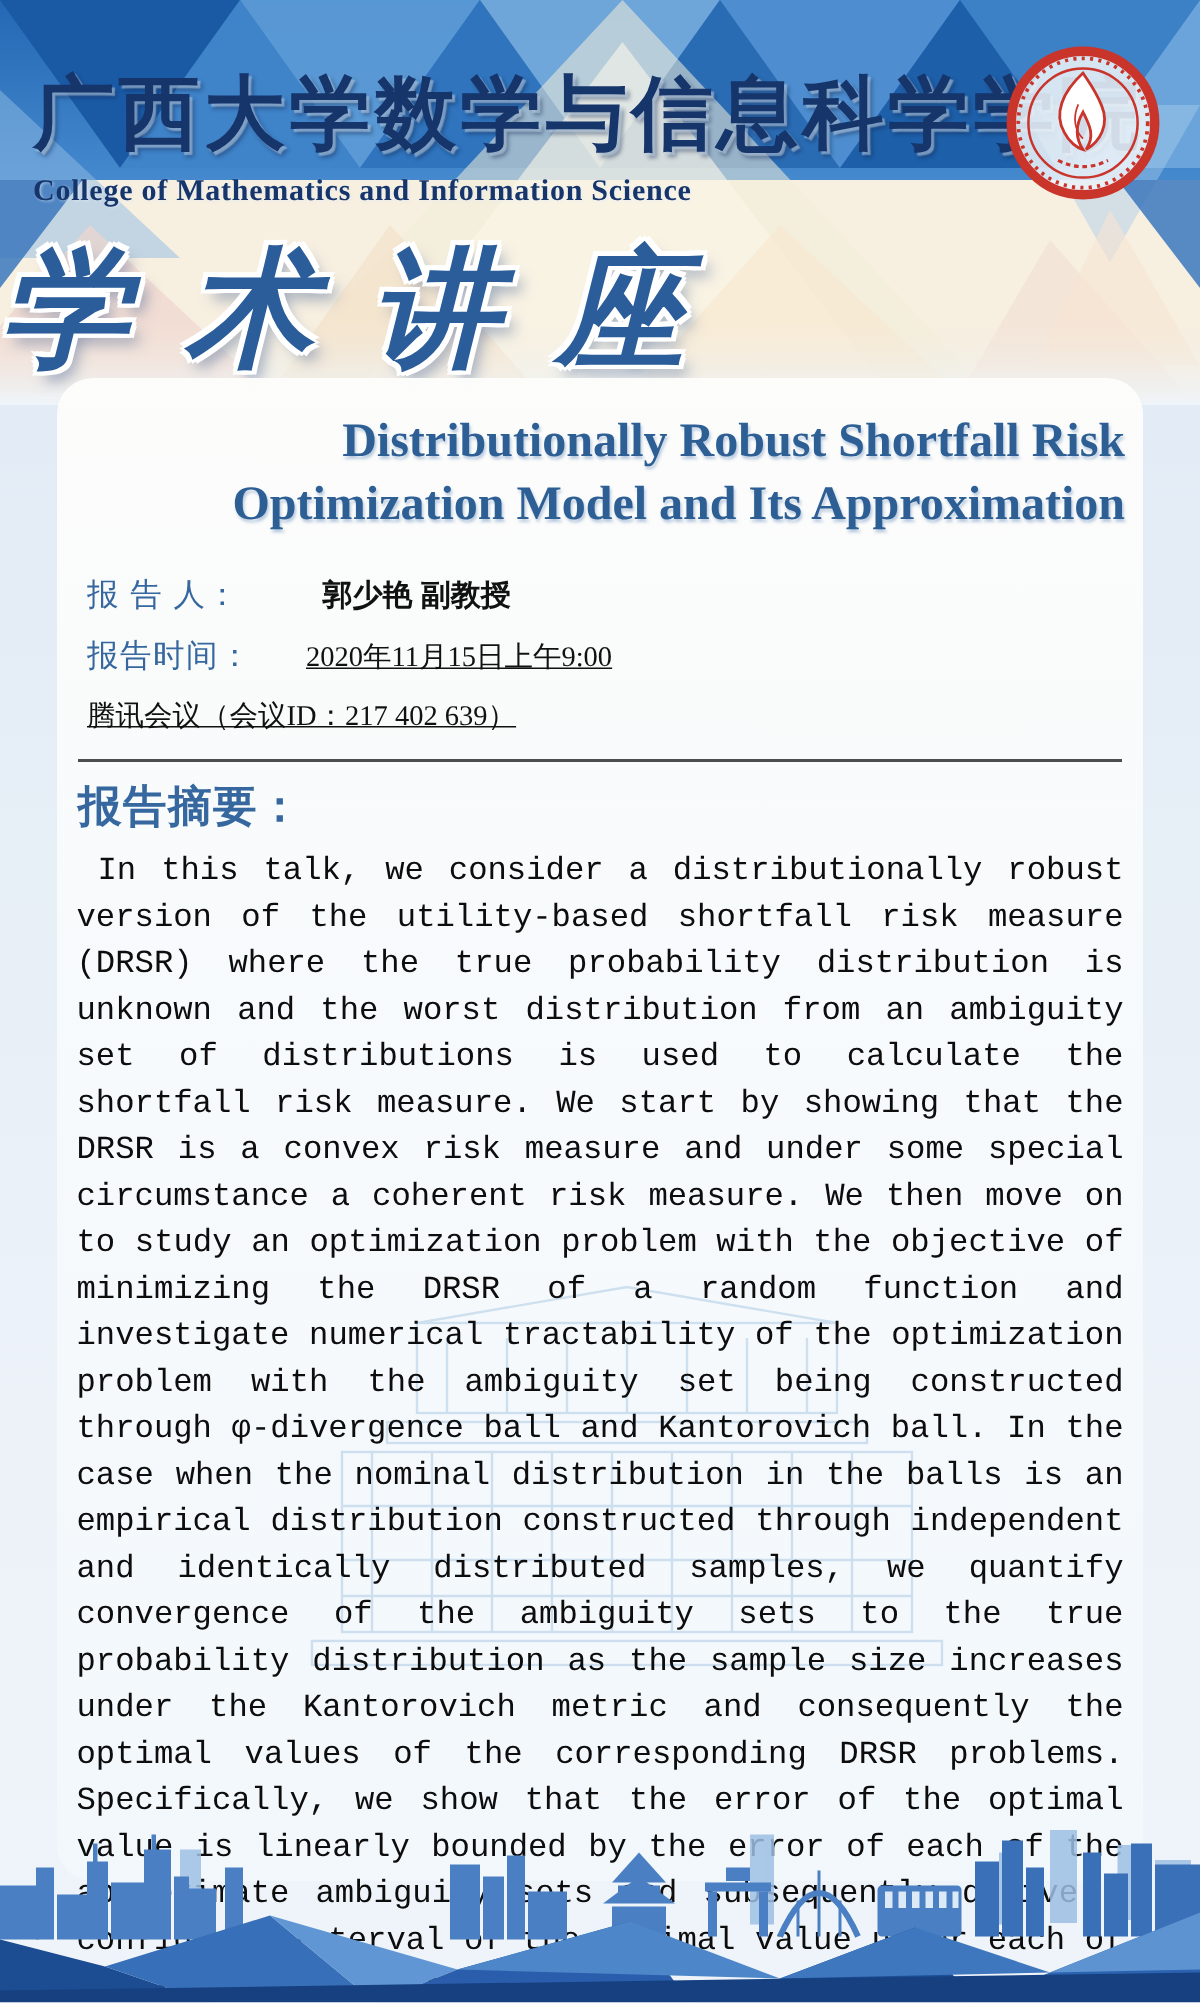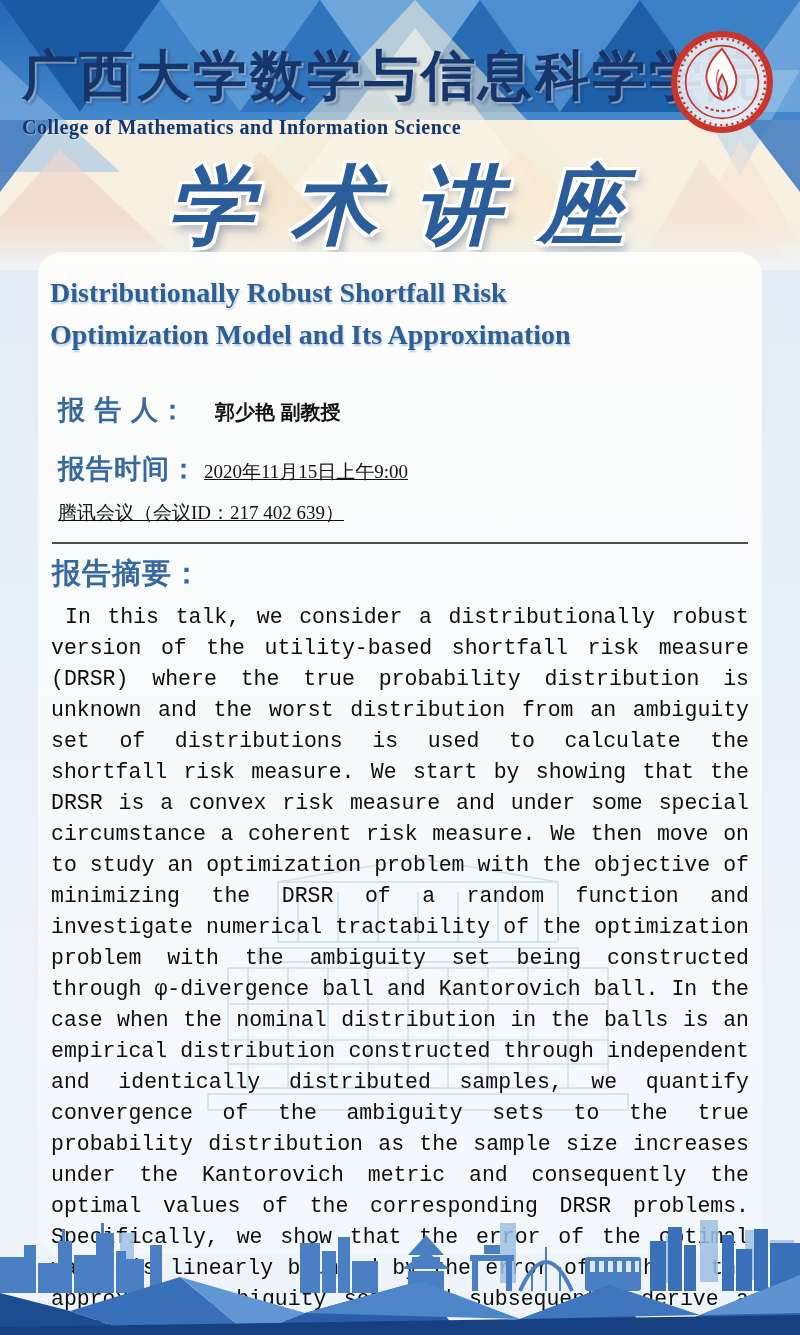--- a/index.html
+++ b/index.html
@@ -17,46 +17,45 @@
     color:#16356b;text-shadow:2px 2px 1px rgba(200,220,240,.55),3px 3px 3px rgba(10,30,70,.45);
     white-space:nowrap;
   }
   .org-en{
     font-family:Liberation Serif, serif;font-weight:bold;font-size:20px;letter-spacing:.5px;
     color:#16356b;text-shadow:1px 1px 2px rgba(220,235,250,.6);margin-top:3px;white-space:nowrap;
   }
   .seal{position:absolute;right:26px;top:30px;width:104px;height:104px;z-index:2;}
   
   .banner{
-    position:absolute;top:148px;left:0;width:100%;text-align:center;z-index:2;
+    position:absolute;top:148px;left:0;width:100%;text-align:left;z-index:2;
     font-family:"Liberation Serif",serif;font-style:italic;font-weight:bold;font-size:86px;
     color:#2b5d9b;letter-spacing:8px;
     text-shadow:-3px -3px 0 #fff,3px -3px 0 #fff,-3px 3px 0 #fff,3px 3px 0 #fff,
                 0 -3px 0 #fff,0 3px 0 #fff,-3px 0 0 #fff,3px 0 0 #fff,
                 5px 7px 9px rgba(70,100,150,.5);
   }
   
   .card{
     position:absolute;left:38px;top:252px;width:724px;height:1002px;z-index:2;
     background:linear-gradient(180deg,rgba(253,253,251,.96) 0%,rgba(246,250,253,.92) 60%,rgba(243,248,252,.9) 100%);
     border-radius:24px;box-sizing:border-box;padding:16px 12px 0 12px;
   }
   .card-inner{position:relative;z-index:1;}
   .watermark{position:absolute;left:150px;top:600px;z-index:0;opacity:.5;}
   .talk-title{
-    text-align:left;font-family:"Liberation Serif",serif;font-weight:bold;font-size:28px;
+    text-align:right;font-family:"Liberation Serif",serif;font-weight:bold;font-size:32px;
     color:#2e5f94;line-height:42px;text-shadow:1px 2px 2px rgba(130,160,200,.55);
     margin-top:4px;
   }
   .info{margin:26px 4px 0 8px;}
   .info-row{display:flex;align-items:baseline;margin-bottom:13px;}
   .info-label{
-    flex:none;width:146px;font-weight:bold;font-size:27px;color:#36689f;letter-spacing:1px;
+    flex:none;width:146px;font-weight:normal;font-size:21px;color:#36689f;letter-spacing:1px;
     white-space:nowrap;
-    margin-top:10px;
   }
   .speaker-name{font-weight:bold;font-size:20px;color:#111;margin-left:11px;}
   .affiliation-row{padding-left:146px;font-size:26px;color:#111;margin:2px 0 16px 8px;}
   .value-serif{font-family:"Liberation Serif",serif;font-size:19px;color:#111;text-decoration:underline;}
   .divider{border:none;border-top:2px solid #4d4d4d;margin:16px 2px 10px 2px;}
   .sec-heading{
     font-weight:bold;font-size:29px;color:#36689f;letter-spacing:1px;margin:6px 0 8px 2px;
   }
   .abstract-body{
     font-family:Liberation Mono, monospace;font-size:21.5px;line-height:31px;color:#0d0d0d;

